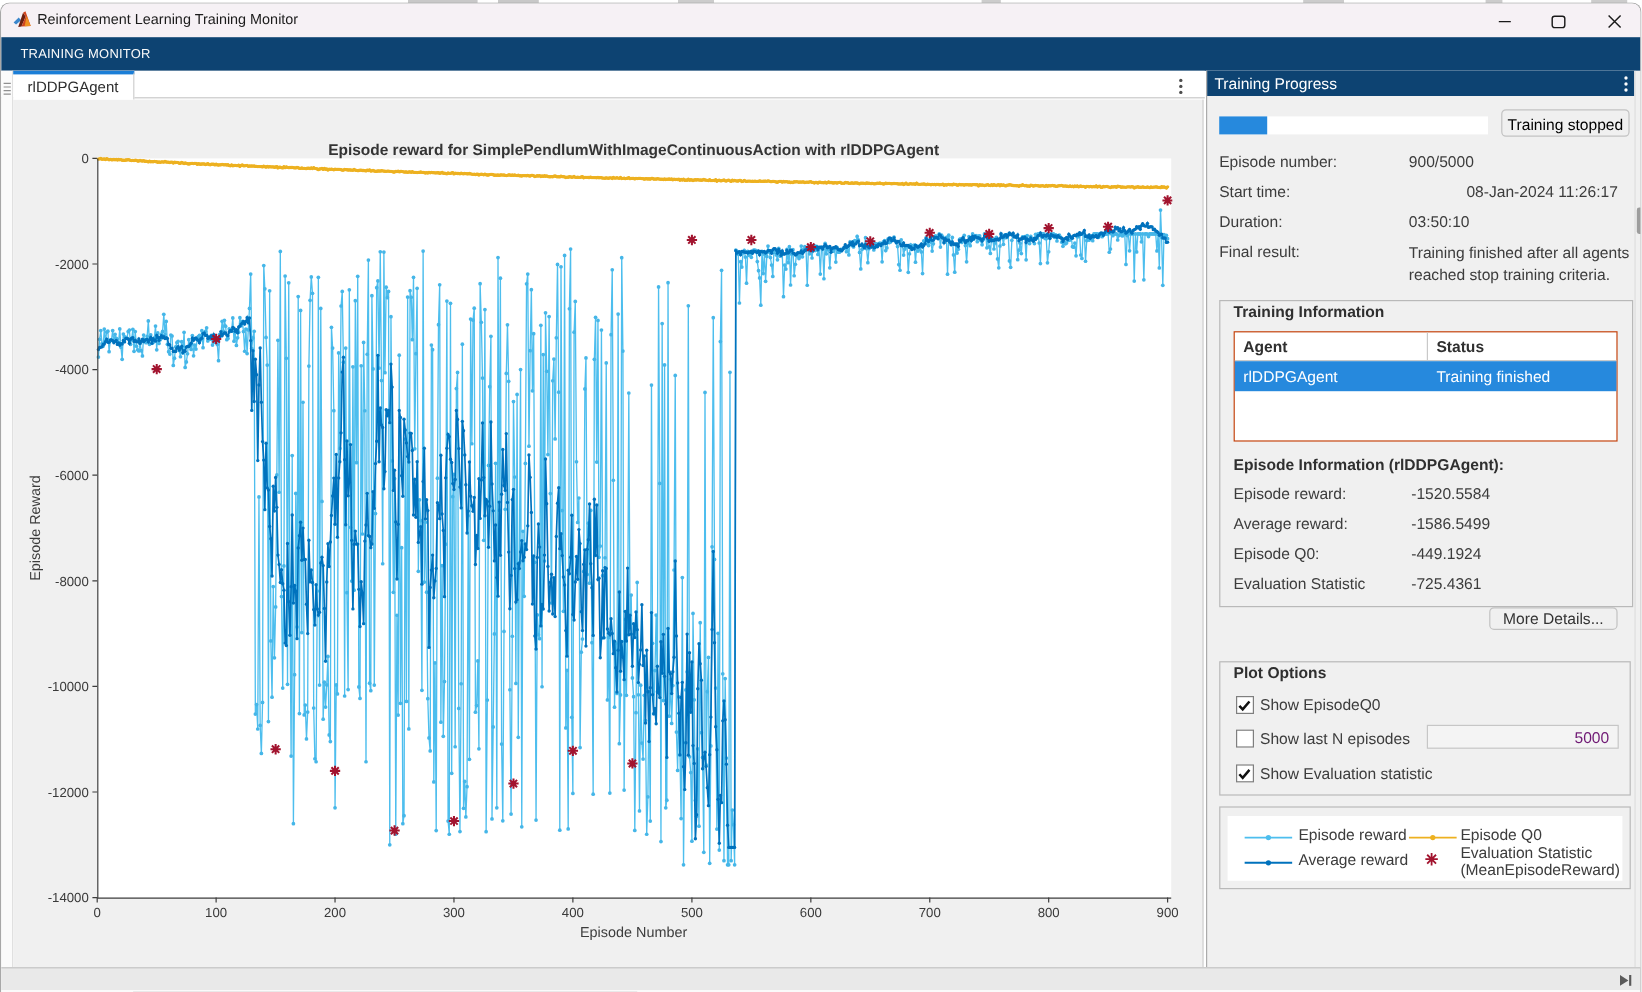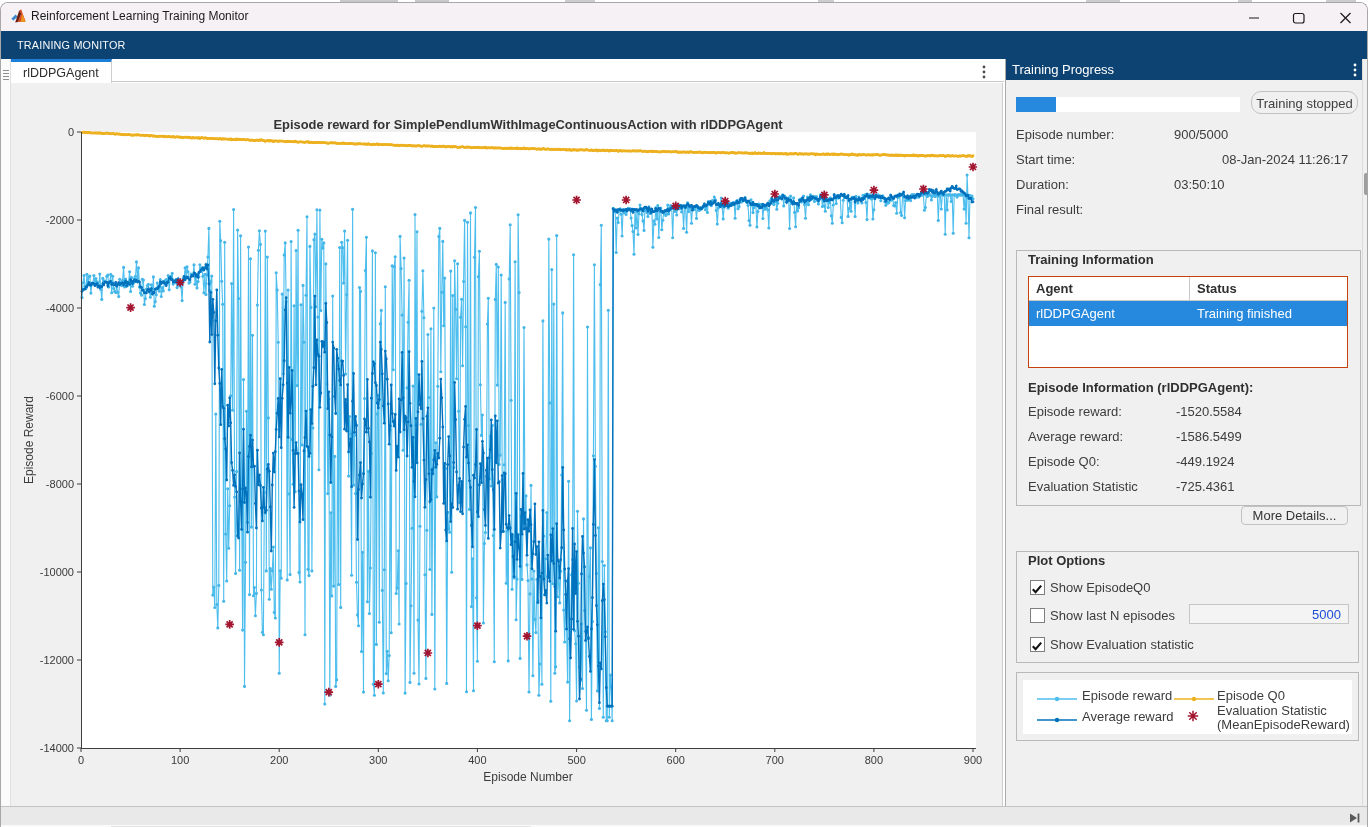--- a/index.html
+++ b/index.html
@@ -2859,29 +2859,30 @@
   <div id="panel">
     <div id="phead">Training Progress<div class="abs" style="left:347px;top:3px;"><svg width="4" height="16" viewBox="0 0 4 16">
             <circle cx="2" cy="3" r="1.4" fill="#fff"></circle>
             <circle cx="2" cy="8" r="1.4" fill="#fff"></circle>
             <circle cx="2" cy="13" r="1.4" fill="#fff"></circle>
           </svg></div></div>
 
     <div class="abs" style="left:10px;top:38px;width:224px;height:15px;background:#fff;">
       <div class="abs" style="left:0;top:0;width:40px;height:15px;background:#2689dd;"></div>
     </div>
-    <div class="btn" style="left:245px;top:32px;width:107px;height:23px;line-height:23px;color:#404040;box-sizing:border-box;border-radius:10px;">Training stopped</div>
+    <div class="btn" style="left:245px;top:32px;width:107px;height:23px;line-height:23px;color:#000000;box-sizing:border-box;">Training stopped</div>
 
     <div class="lab" style="left:10px;top:68px;">Episode number:</div>
     <div class="lab" style="left:168px;top:68px;text-align:center;">900/5000</div>
     <div class="lab" style="left:10px;top:93px;">Start time:</div>
     <div class="lab" style="left:168px;top:93px;margin-left:48px;">08-Jan-2024 11:26:17</div>
     <div class="lab" style="left:10px;top:118px;">Duration:</div>
     <div class="lab" style="left:168px;top:118px;">03:50:10</div>
     <div class="lab" style="left:10px;top:143px;">Final result:</div>
+    <div class="lab" style="left:168px;top:143px;width:190px;line-height:18px;">Training finished after all agents reached stop training criteria.</div>
 
     <div class="gbox" style="left:10px;top:191px;width:345px;height:256px;">
       <div class="gtitle">Training Information</div>
 
       <div class="abs" style="left:11px;top:25px;width:320px;height:92px;background:#fff;border:1px solid #c2410c;box-sizing:border-box;">
         <div class="abs" style="left:0;top:0;width:100%;height:24px;border-bottom:1px solid #c9c9c9;box-sizing:border-box;">
           <span class="abs" style="left:7px;top:4px;font-size:13px;font-weight:bold;color:#2f2f2f;">Agent</span>
           <span class="abs" style="left:168px;top:4px;font-size:13px;font-weight:bold;color:#2f2f2f;">Status</span>
           <div class="abs" style="left:160px;top:0;width:1px;height:23px;background:#c9c9c9;"></div>
         </div>
@@ -2903,21 +2904,21 @@
     </div>
 
     <div class="gbox" style="left:10px;top:492px;width:343px;height:112px;">
       <div class="gtitle">Plot Options</div>
       <div class="cb" style="left:13px;top:28px;"><svg width="12" height="12" viewBox="0 0 12 12">
             <path d="M1.8 6.2 L4.6 9.2 L10.2 2.6" stroke="#111" stroke-width="2.1" fill="none"></path>
           </svg></div>
       <div class="lab" style="left:33px;top:28px;">Show EpisodeQ0</div>
       <div class="cb" style="left:13px;top:56px;"></div>
       <div class="lab" style="left:33px;top:56px;">Show last N episodes</div>
-      <div class="abs" style="left:172px;top:52px;width:160px;height:20px;background:#f4f4f4;border:1px solid #c6c6c6;box-sizing:border-box;font-size:13px;color:#1d4ed8;text-align:right;line-height:19px;padding-right:7px;">5000</div>
+      <div class="abs" style="left:172px;top:52px;width:160px;height:20px;background:#f4f4f4;border:1px solid #c6c6c6;box-sizing:border-box;font-size:13px;color:#701a75;text-align:right;line-height:19px;padding-right:7px;">5000</div>
       <div class="cb" style="left:13px;top:85px;"><svg width="12" height="12" viewBox="0 0 12 12">
             <path d="M1.8 6.2 L4.6 9.2 L10.2 2.6" stroke="#111" stroke-width="2.1" fill="none"></path>
           </svg></div>
       <div class="lab" style="left:33px;top:85px;">Show Evaluation statistic</div>
     </div>
 
     <div class="gbox" style="left:10px;top:613px;width:343px;height:69px;">
       <div class="abs" style="left:6px;top:7px;width:329px;height:54px;background:#fff;"></div>
       <div class="abs" style="left:20px;top:17px;"><svg width="40" height="10" viewBox="0 0 40 10">
             <line x1="0" y1="5" x2="40" y2="5" stroke="#4DBEEE" stroke-width="1.6"></line>

